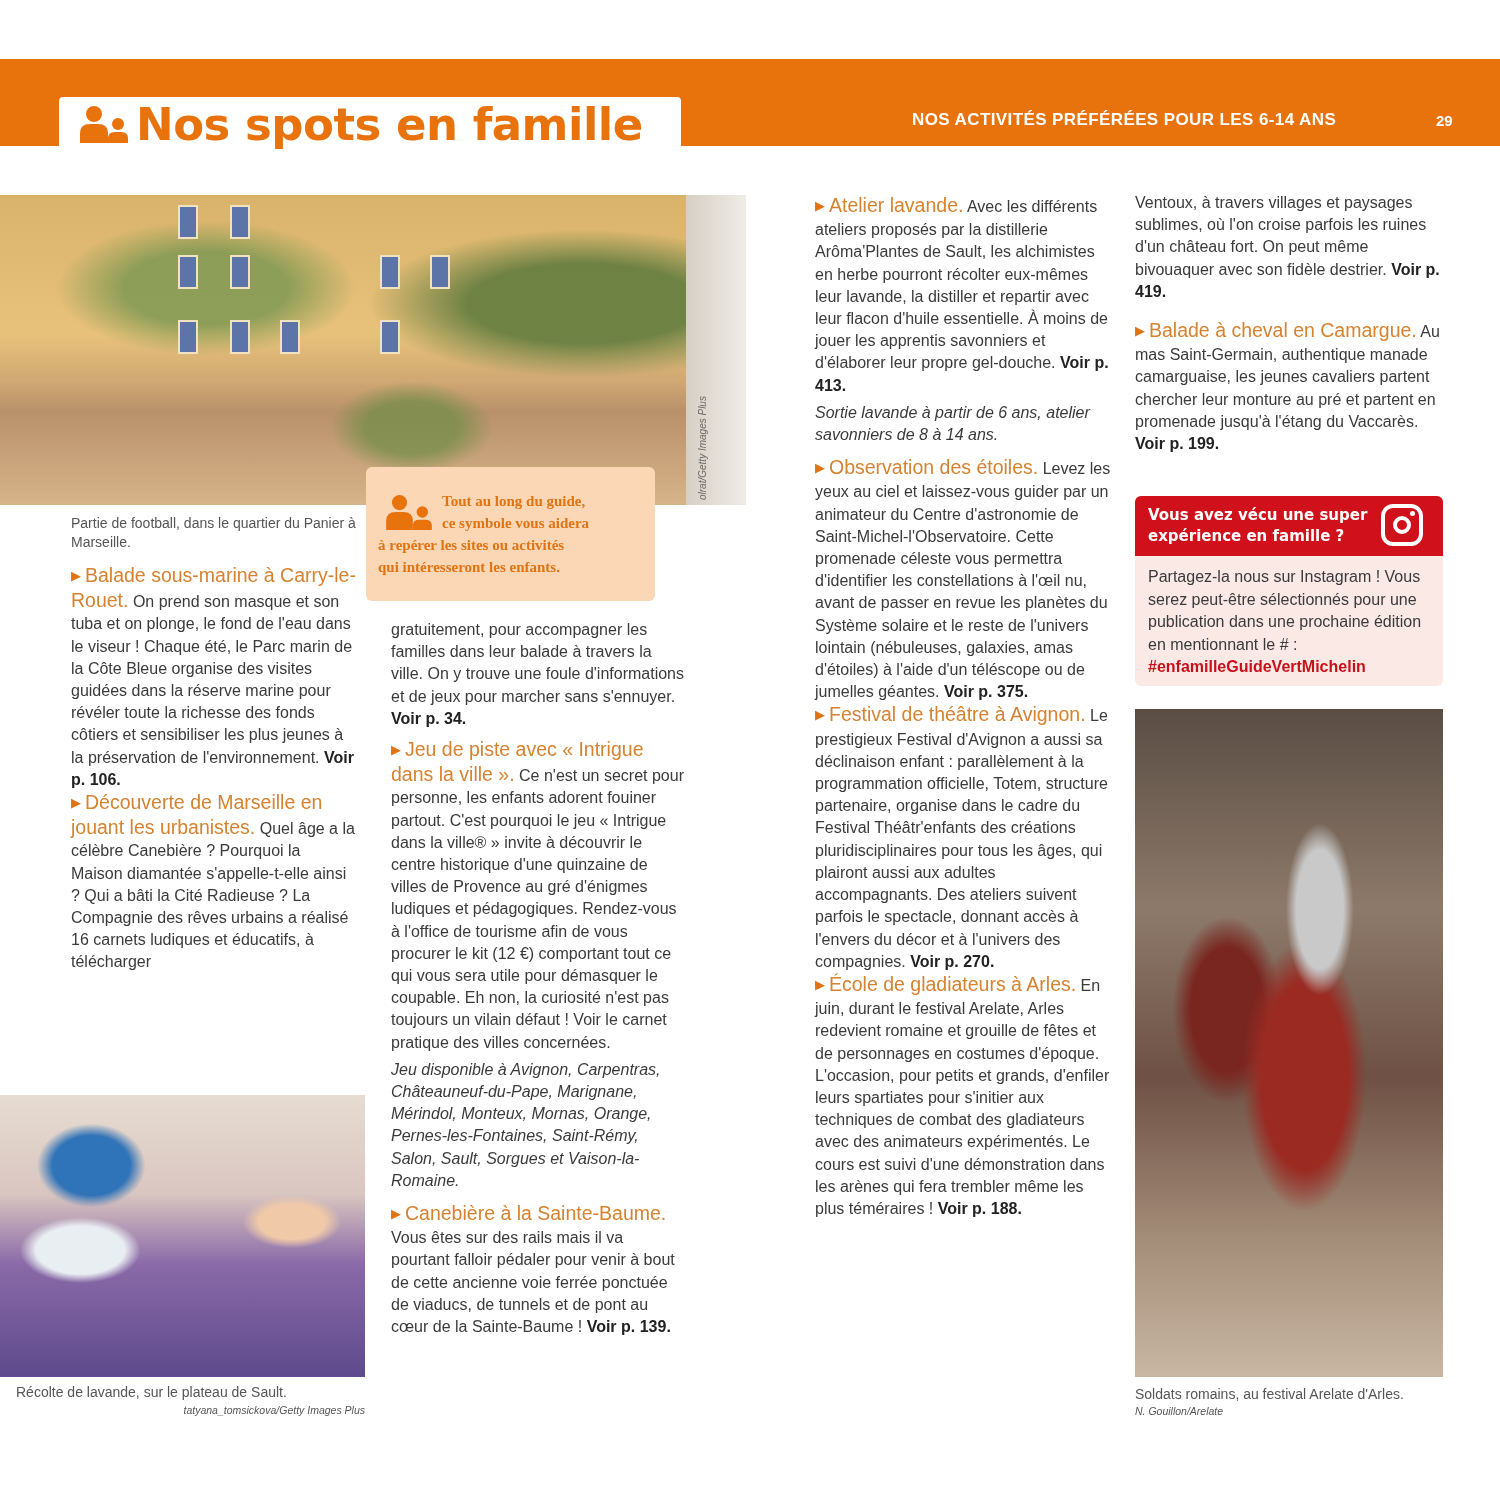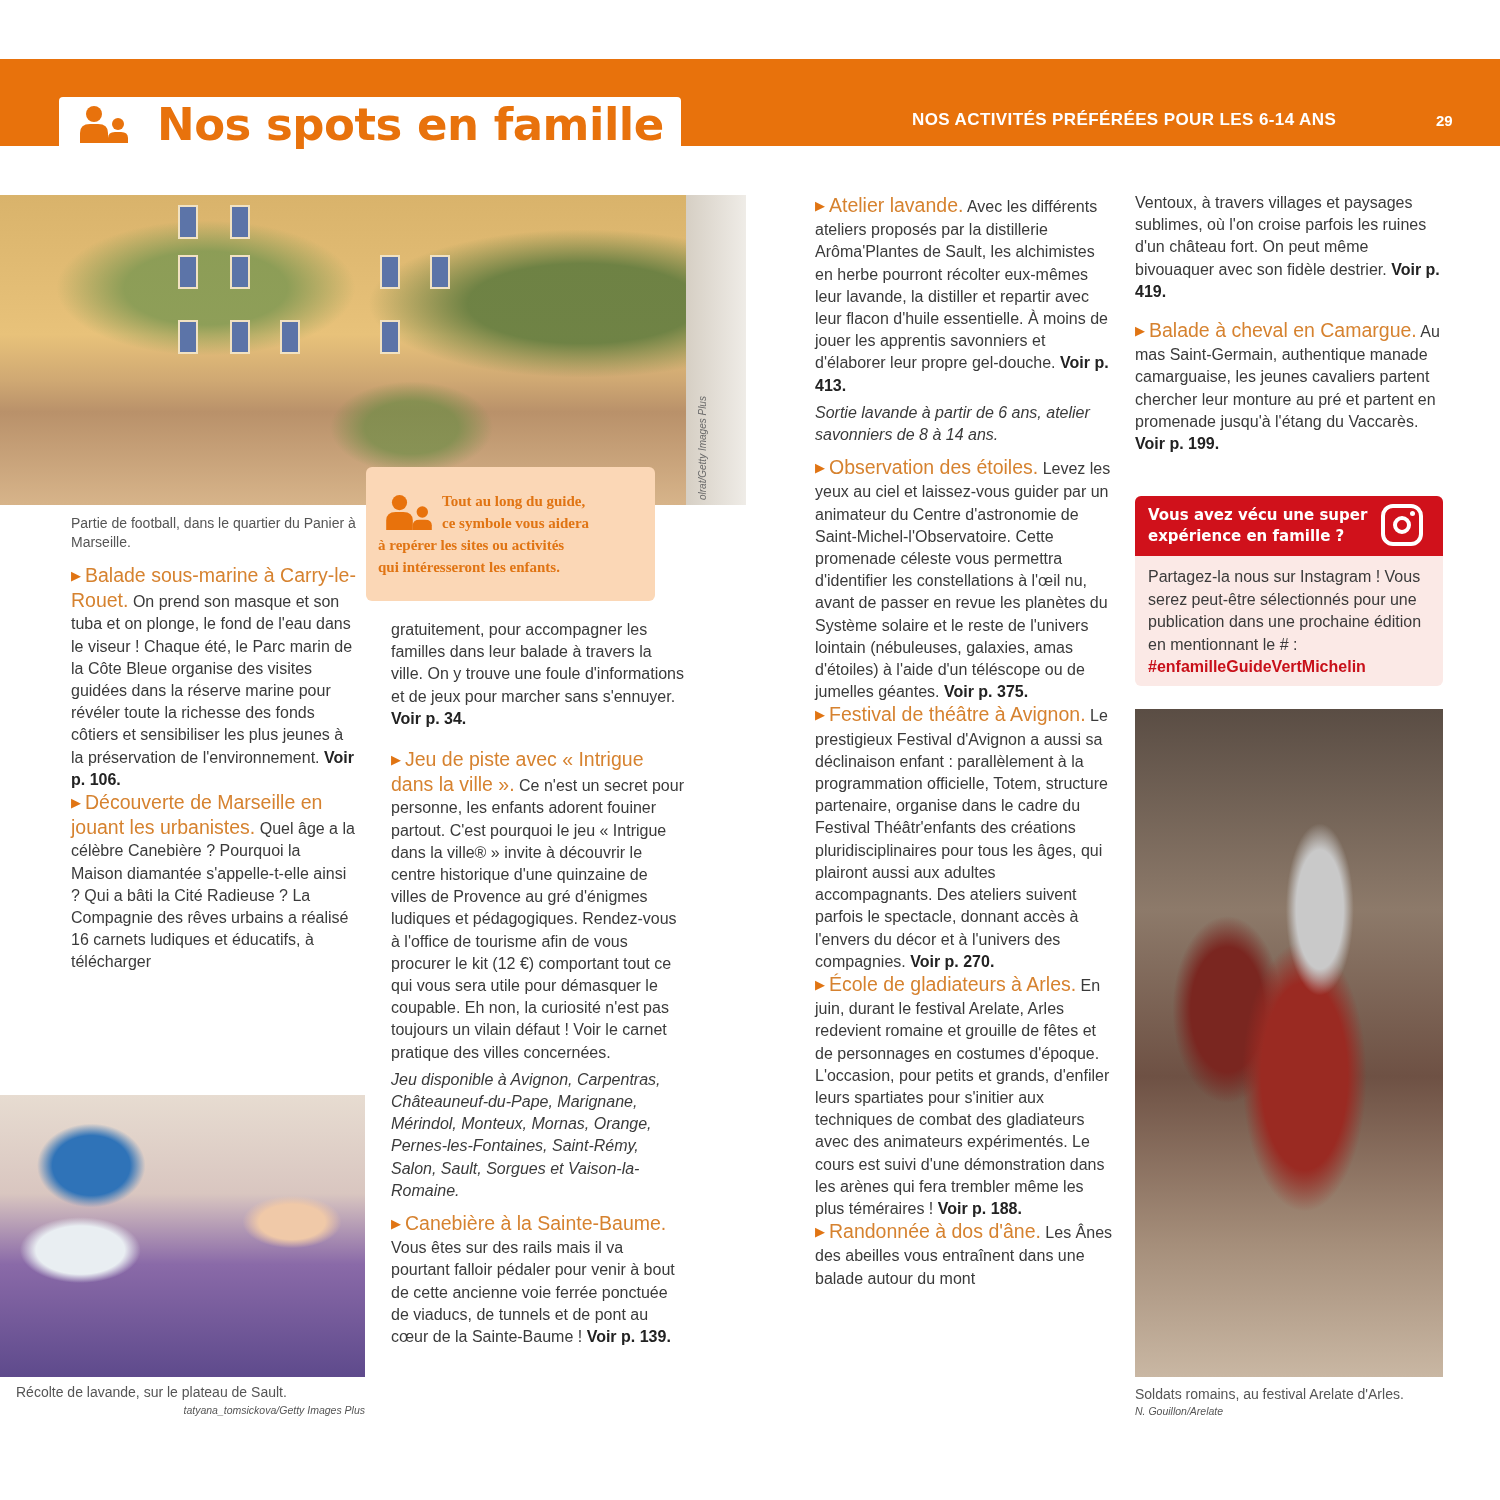--- a/index.html
+++ b/index.html
@@ -1,21 +1,21 @@
 <!DOCTYPE html>
 <html><head>
 <meta charset="utf-8">
 <style>
   html, body { margin:0; padding:0; }
   body { width:1500px; height:1500px; background:#ffffff; position:relative; overflow:hidden;
          font-family:"Liberation Sans", sans-serif; color:#3a3a3a; }
   .abs { position:absolute; }
   .banner { left:0; top:59px; width:1500px; height:87px; background:#e8720c; }
   .title-tab { left:59px; top:97px; width:622px; height:60px; background:#ffffff; border-radius:4px 4px 0 0; }
-  .title { left:78px; top:98px; font-family:"DejaVu Sans", sans-serif; font-weight:bold; font-size:45px; color:#e8720c; display:flex; align-items:center; gap:27px; letter-spacing:-0.5px; }
+  .title { left:78px; top:98px; font-family:"DejaVu Sans", sans-serif; font-weight:bold; font-size:45px; color:#e8720c; display:flex; align-items:center; gap:6px; letter-spacing:-0.5px; }
   .subtitle { left:912px; top:110px; font-size:17px; font-weight:bold; color:#fff; letter-spacing:0.4px; }
   .pagenum { left:1436px; top:112px; font-size:15px; font-weight:bold; color:#fff; }
 
   .photo { overflow:hidden; }
   .photo1 { left:0; top:195px; width:686px; height:310px;
     background:
       radial-gradient(ellipse at 30% 30%, rgba(120,150,80,0.8) 0 12%, transparent 22%),
       radial-gradient(ellipse at 85% 35%, rgba(90,120,60,0.85) 0 14%, transparent 26%),
       radial-gradient(ellipse at 60% 75%, rgba(110,140,70,0.7) 0 8%, transparent 14%),
       linear-gradient(180deg, #d9b36b 0%, #e8c27a 45%, #cfa873 60%, #b9916a 70%, #d7b48a 100%); }
@@ -123,21 +123,21 @@
 
 <div class="abs photo photo2"></div>
 <div class="abs caption" style="left:16px;top:1383px;width:365px;">Récolte de lavande, sur le plateau de Sault.</div>
 <div class="abs credit" style="left:0;top:1404px;width:365px;text-align:right;">tatyana_tomsickova/Getty Images Plus</div>
 
 <div class="abs col" style="left:391px;top:619px;width:295px;">
   <p class="entry">
     <span>gratuitement, pour accompagner les familles dans leur balade à travers la ville. On y trouve une foule d'informations et de jeux pour marcher sans s'ennuyer.</span>
     <span class="voir">Voir p. 34.</span>
   </p>
-  <p class="entry" style="margin-top:18px">
+  <p class="entry" style="margin-top:8px">
     <span class="head"><span class="tri">▶</span><span>Jeu de piste avec « Intrigue dans la ville ».</span></span>
     <span>Ce n'est un secret pour personne, les enfants adorent fouiner partout. C'est pourquoi le jeu « Intrigue dans la ville® » invite à découvrir le centre historique d'une quinzaine de villes de Provence au gré d'énigmes ludiques et pédagogiques. Rendez-vous à l'office de tourisme afin de vous procurer le kit (12 €) comportant tout ce qui vous sera utile pour démasquer le coupable. Eh non, la curiosité n'est pas toujours un vilain défaut ! Voir le carnet pratique des villes concernées.</span>
   </p>
   <p class="note">Jeu disponible à Avignon, Carpentras, Châteauneuf-du-Pape, Marignane, Mérindol, Monteux, Mornas, Orange, Pernes-les-Fontaines, Saint-Rémy, Salon, Sault, Sorgues et Vaison-la-Romaine.</p>
   <p class="entry">
     <span class="head"><span class="tri">▶</span><span>Canebière à la Sainte-Baume.</span></span>
     <span>Vous êtes sur des rails mais il va pourtant falloir pédaler pour venir à bout de cette ancienne voie ferrée ponctuée de viaducs, de tunnels et de pont au cœur de la Sainte-Baume !</span>
     <span class="voir">Voir p. 139.</span>
   </p>
 </div>
@@ -157,24 +157,20 @@
   <p class="entry">
     <span class="head"><span class="tri">▶</span><span>Festival de théâtre à Avignon.</span></span>
     <span>Le prestigieux Festival d'Avignon a aussi sa déclinaison enfant : parallèlement à la programmation officielle, Totem, structure partenaire, organise dans le cadre du Festival Théâtr'enfants des créations pluridisciplinaires pour tous les âges, qui plairont aussi aux adultes accompagnants. Des ateliers suivent parfois le spectacle, donnant accès à l'envers du décor et à l'univers des compagnies.</span>
     <span class="voir">Voir p. 270.</span>
   </p>
   <p class="entry">
     <span class="head"><span class="tri">▶</span><span>École de gladiateurs à Arles.</span></span>
     <span>En juin, durant le festival Arelate, Arles redevient romaine et grouille de fêtes et de personnages en costumes d'époque. L'occasion, pour petits et grands, d'enfiler leurs spartiates pour s'initier aux techniques de combat des gladiateurs avec des animateurs expérimentés. Le cours est suivi d'une démonstration dans les arènes qui fera trembler même les plus téméraires !</span>
     <span class="voir">Voir p. 188.</span>
   </p>
-  <p class="entry">
-    <span class="head"><span class="tri">▶</span><span>Randonnée à dos d'âne.</span></span>
-    <span>Les Ânes des abeilles vous entraînent dans une balade autour du mont</span>
-  </p>
 </div>
 
 <div class="abs col" style="left:1135px;top:192px;width:305px;">
   <p class="entry">
     <span>Ventoux, à travers villages et paysages sublimes, où l'on croise parfois les ruines d'un château fort. On peut même bivouaquer avec son fidèle destrier.</span>
     <span class="voir">Voir p. 419.</span>
   </p>
   <p class="entry" style="margin-top:16px">
     <span class="head"><span class="tri">▶</span><span>Balade à cheval en Camargue.</span></span>
     <span>Au mas Saint-Germain, authentique manade camarguaise, les jeunes cavaliers partent chercher leur monture au pré et partent en promenade jusqu'à l'étang du Vaccarès.</span>

